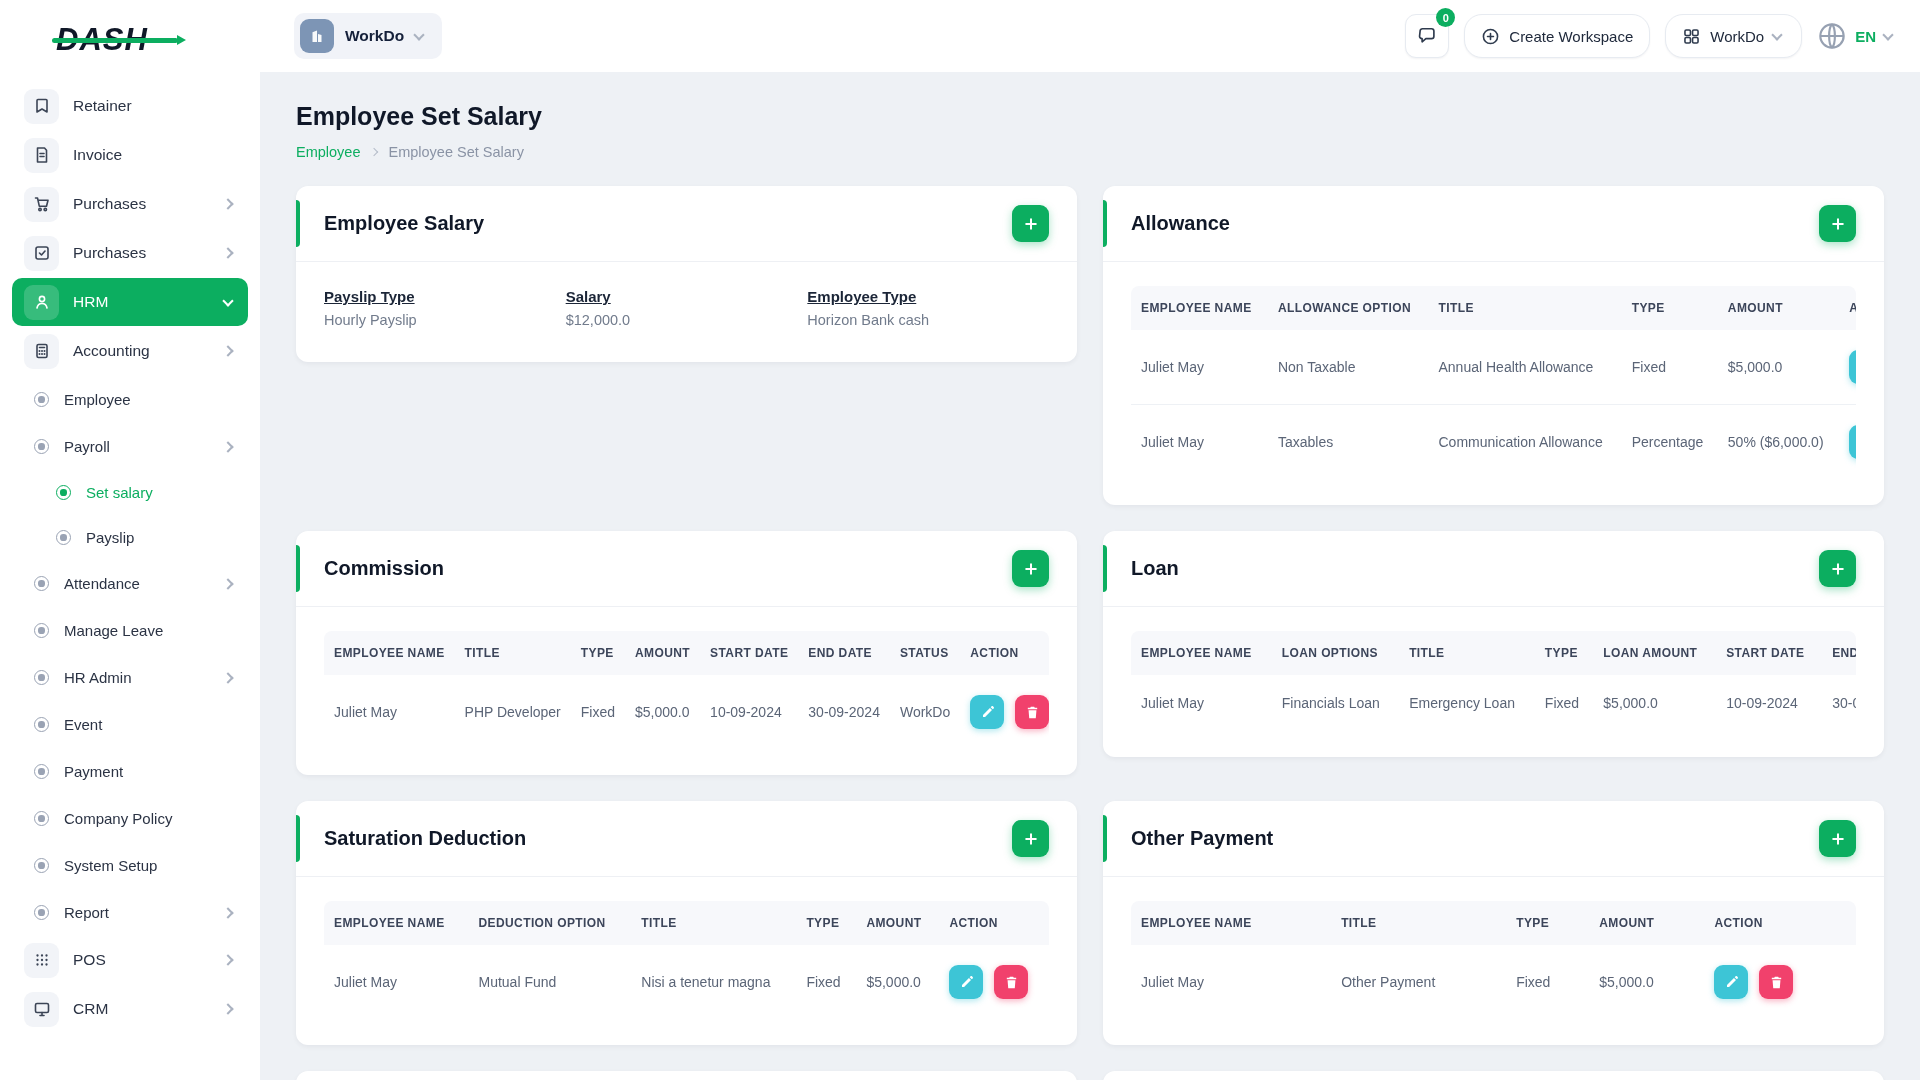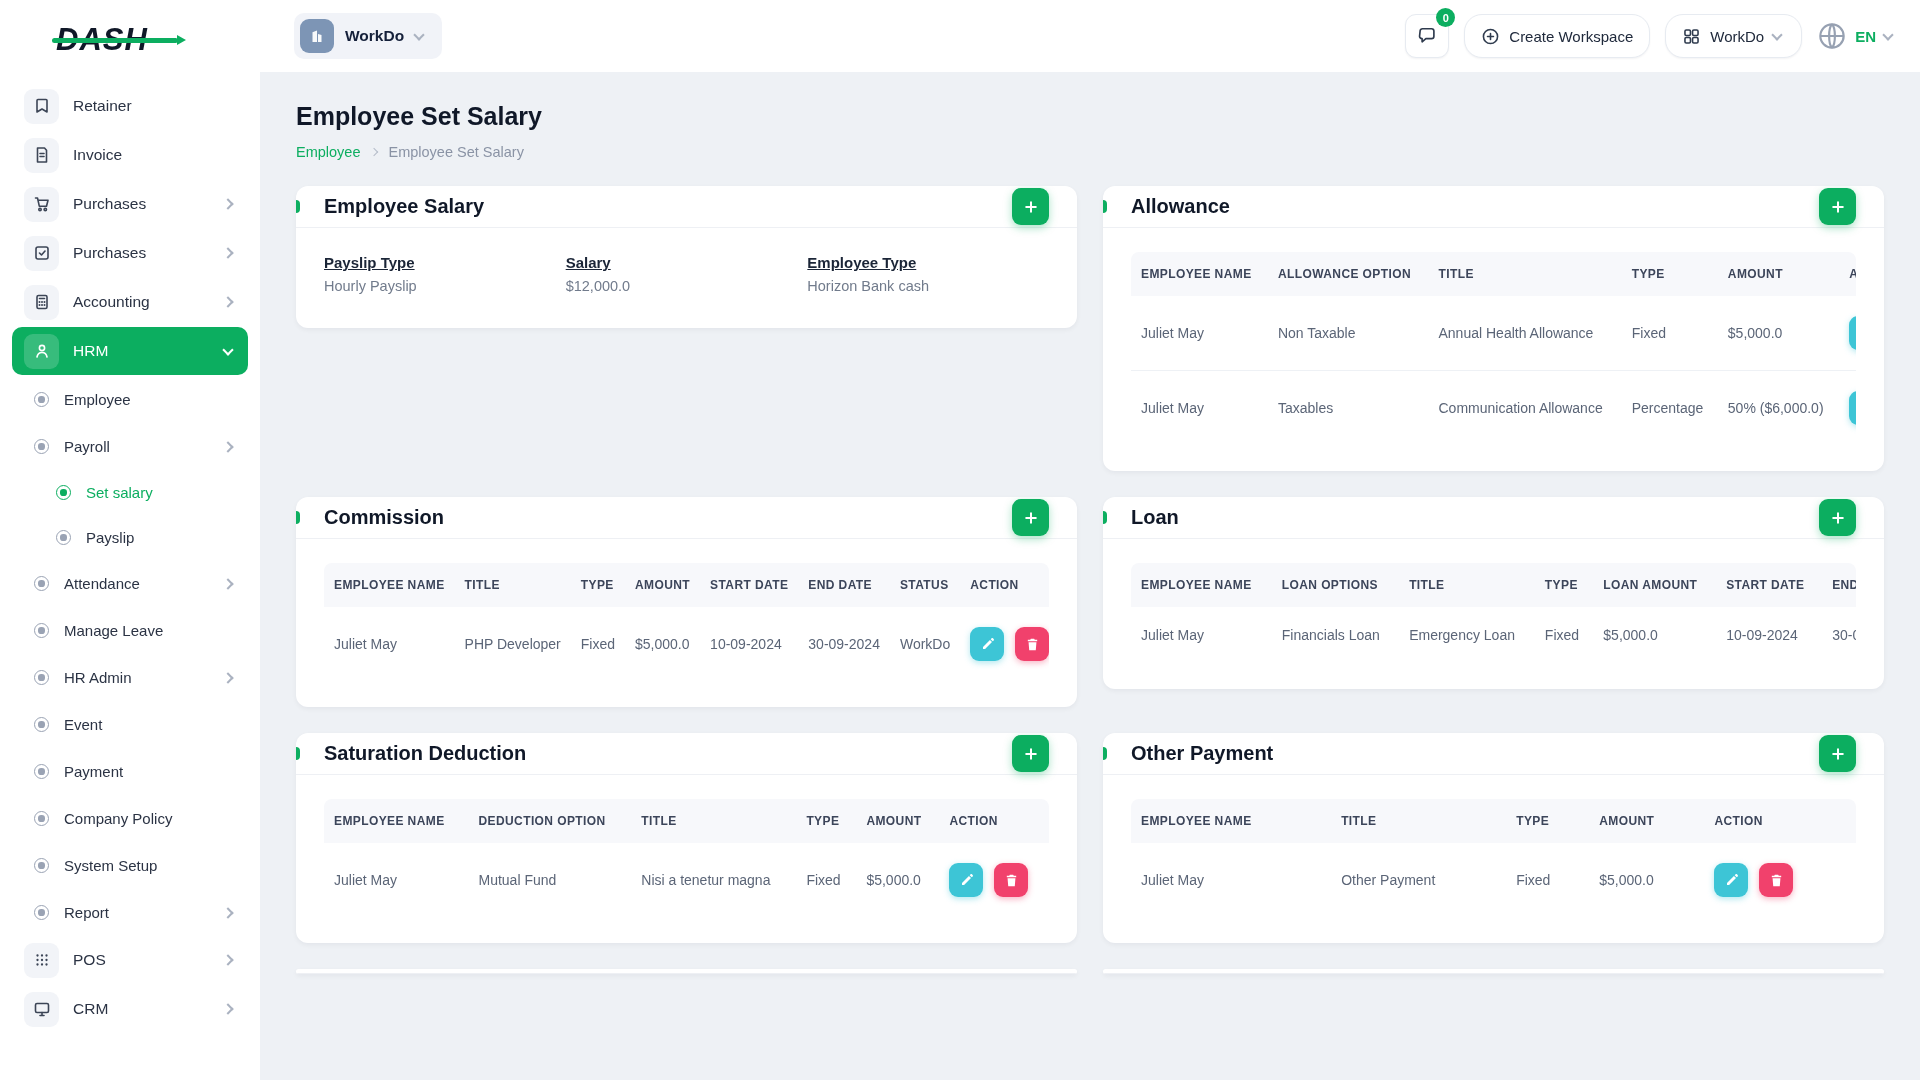--- a/index.html
+++ b/index.html
@@ -74,21 +74,21 @@
   .page-title { font-size: 25px; font-weight: 700; color: #101828; }
   .breadcrumb { display: flex; align-items: center; gap: 11px; margin-top: 13px; }
   .bc-link { color: #0cae60; font-size: 14.5px; text-decoration: none; cursor: pointer; }
   .bc-sep { width: 6px; height: 6px; border-right: 1.7px solid #b4bcc9; border-bottom: 1.7px solid #b4bcc9;
     transform: rotate(-45deg); }
   .bc-current { color: #8a93a5; font-size: 14.5px; }
   .cards { display: grid; grid-template-columns: 1fr 1fr; gap: 26px; align-items: start; margin-top: 26px; }
   .card { background: #fff; border-radius: 12px; box-shadow: 0 2px 5px rgba(16,24,40,.05);
     position: relative; overflow: hidden; }
   .card-head { display: flex; align-items: center; justify-content: space-between;
-    padding: 2px 28px; border-bottom: 1px solid #eef0f4; position: relative; }
+    padding: 19px 28px; border-bottom: 1px solid #eef0f4; position: relative; }
   .card-head::before { content: ""; position: absolute; left: 0; top: 14px; bottom: 14px; width: 4px;
     background: #0cae60; border-radius: 0 4px 4px 0; }
   .card-title { font-size: 20px; font-weight: 700; color: #101828; }
   .add-btn { width: 37px; height: 37px; border-radius: 9px; background: #0cae60; border: none;
     display: flex; align-items: center; justify-content: center; cursor: pointer;
     box-shadow: 0 3px 8px rgba(12,174,96,.35); }
   .card-body { padding: 24px 28px 26px; }
   .fields { display: grid; grid-template-columns: 1fr 1fr 1fr; margin: 2px 0 8px; }
   .f-label { font-size: 15px; font-weight: 700; color: #1b2537; text-decoration: underline; }
   .f-value { font-size: 14.5px; color: #717b8c; margin-top: 7px; }
@@ -154,41 +154,41 @@
         <span class="nav-ic">
           <svg viewBox="0 0 18 18">
               <rect x="3" y="3" width="12" height="12" rx="2"></rect>
               <path d="M6.5 9l2 2 3.5-4"></path>
             </svg>
         </span>
         <span class="nav-label">Purchases</span>
         <span class="chev"></span>
       </div>
 
+      <div class="nav-item active">
+        <span class="nav-ic">
+          <svg viewBox="0 0 18 18">
+              <circle cx="9" cy="6" r="2.6"></circle>
+              <path d="M4 15c.5-3 2.5-4.5 5-4.5s4.5 1.5 5 4.5"></path>
+            </svg>
+        </span>
+        <span class="nav-label">HRM</span>
+        <span class="chev down"></span>
+      </div>
+
       <div class="nav-item">
         <span class="nav-ic">
           <svg viewBox="0 0 18 18">
               <rect x="4" y="2.5" width="10" height="13" rx="1.5"></rect>
               <path d="M6.5 5.5h5"></path>
               <path d="M6.5 9h.01M9 9h.01M11.5 9h.01M6.5 12h.01M9 12h.01M11.5 12h.01" stroke-width="2"></path>
             </svg>
         </span>
         <span class="nav-label">Accounting</span>
         <span class="chev"></span>
-      </div>
-
-      <div class="nav-item active">
-        <span class="nav-ic">
-          <svg viewBox="0 0 18 18">
-              <circle cx="9" cy="6" r="2.6"></circle>
-              <path d="M4 15c.5-3 2.5-4.5 5-4.5s4.5 1.5 5 4.5"></path>
-            </svg>
-        </span>
-        <span class="nav-label">HRM</span>
-        <span class="chev down"></span>
       </div>
 
       <div class="nav-sub">
         <span class="dot-ic"></span>
         <span class="nav-label">Employee</span>
       </div>
 
       <div class="nav-sub">
         <span class="dot-ic"></span>
         <span class="nav-label">Payroll</span>

